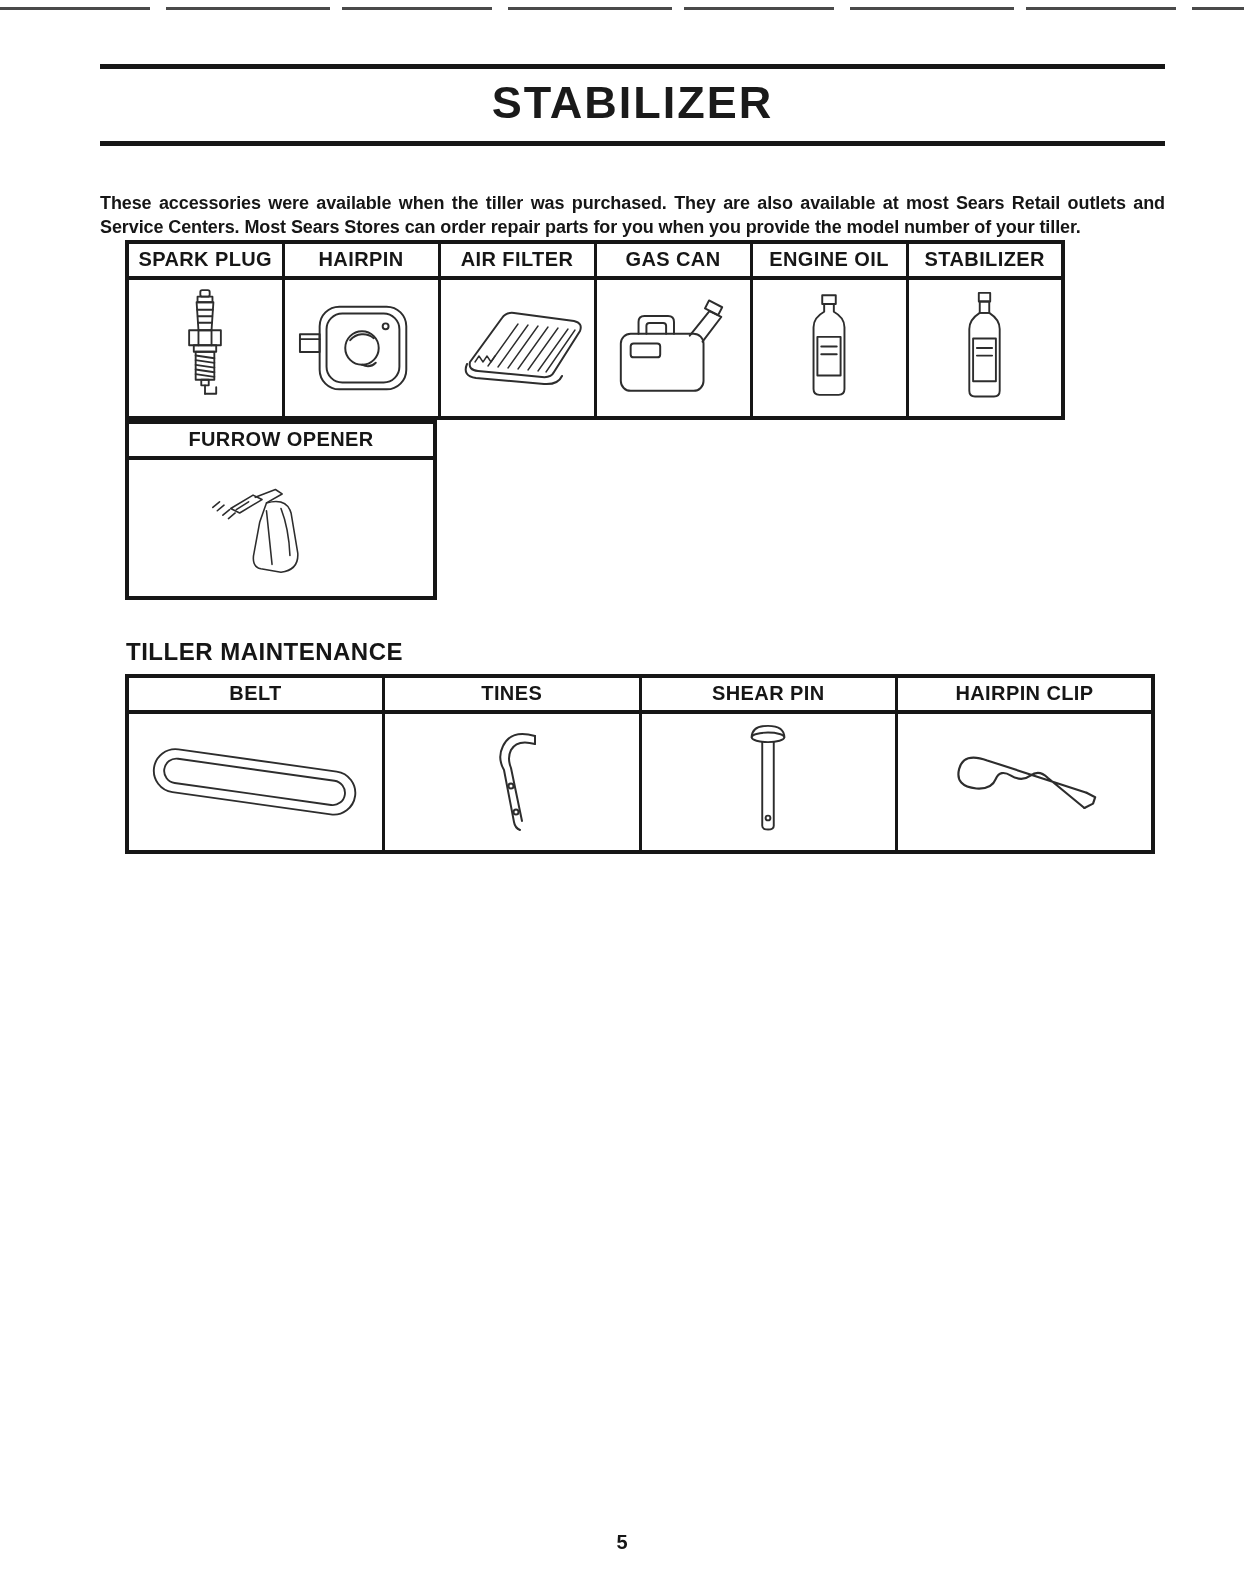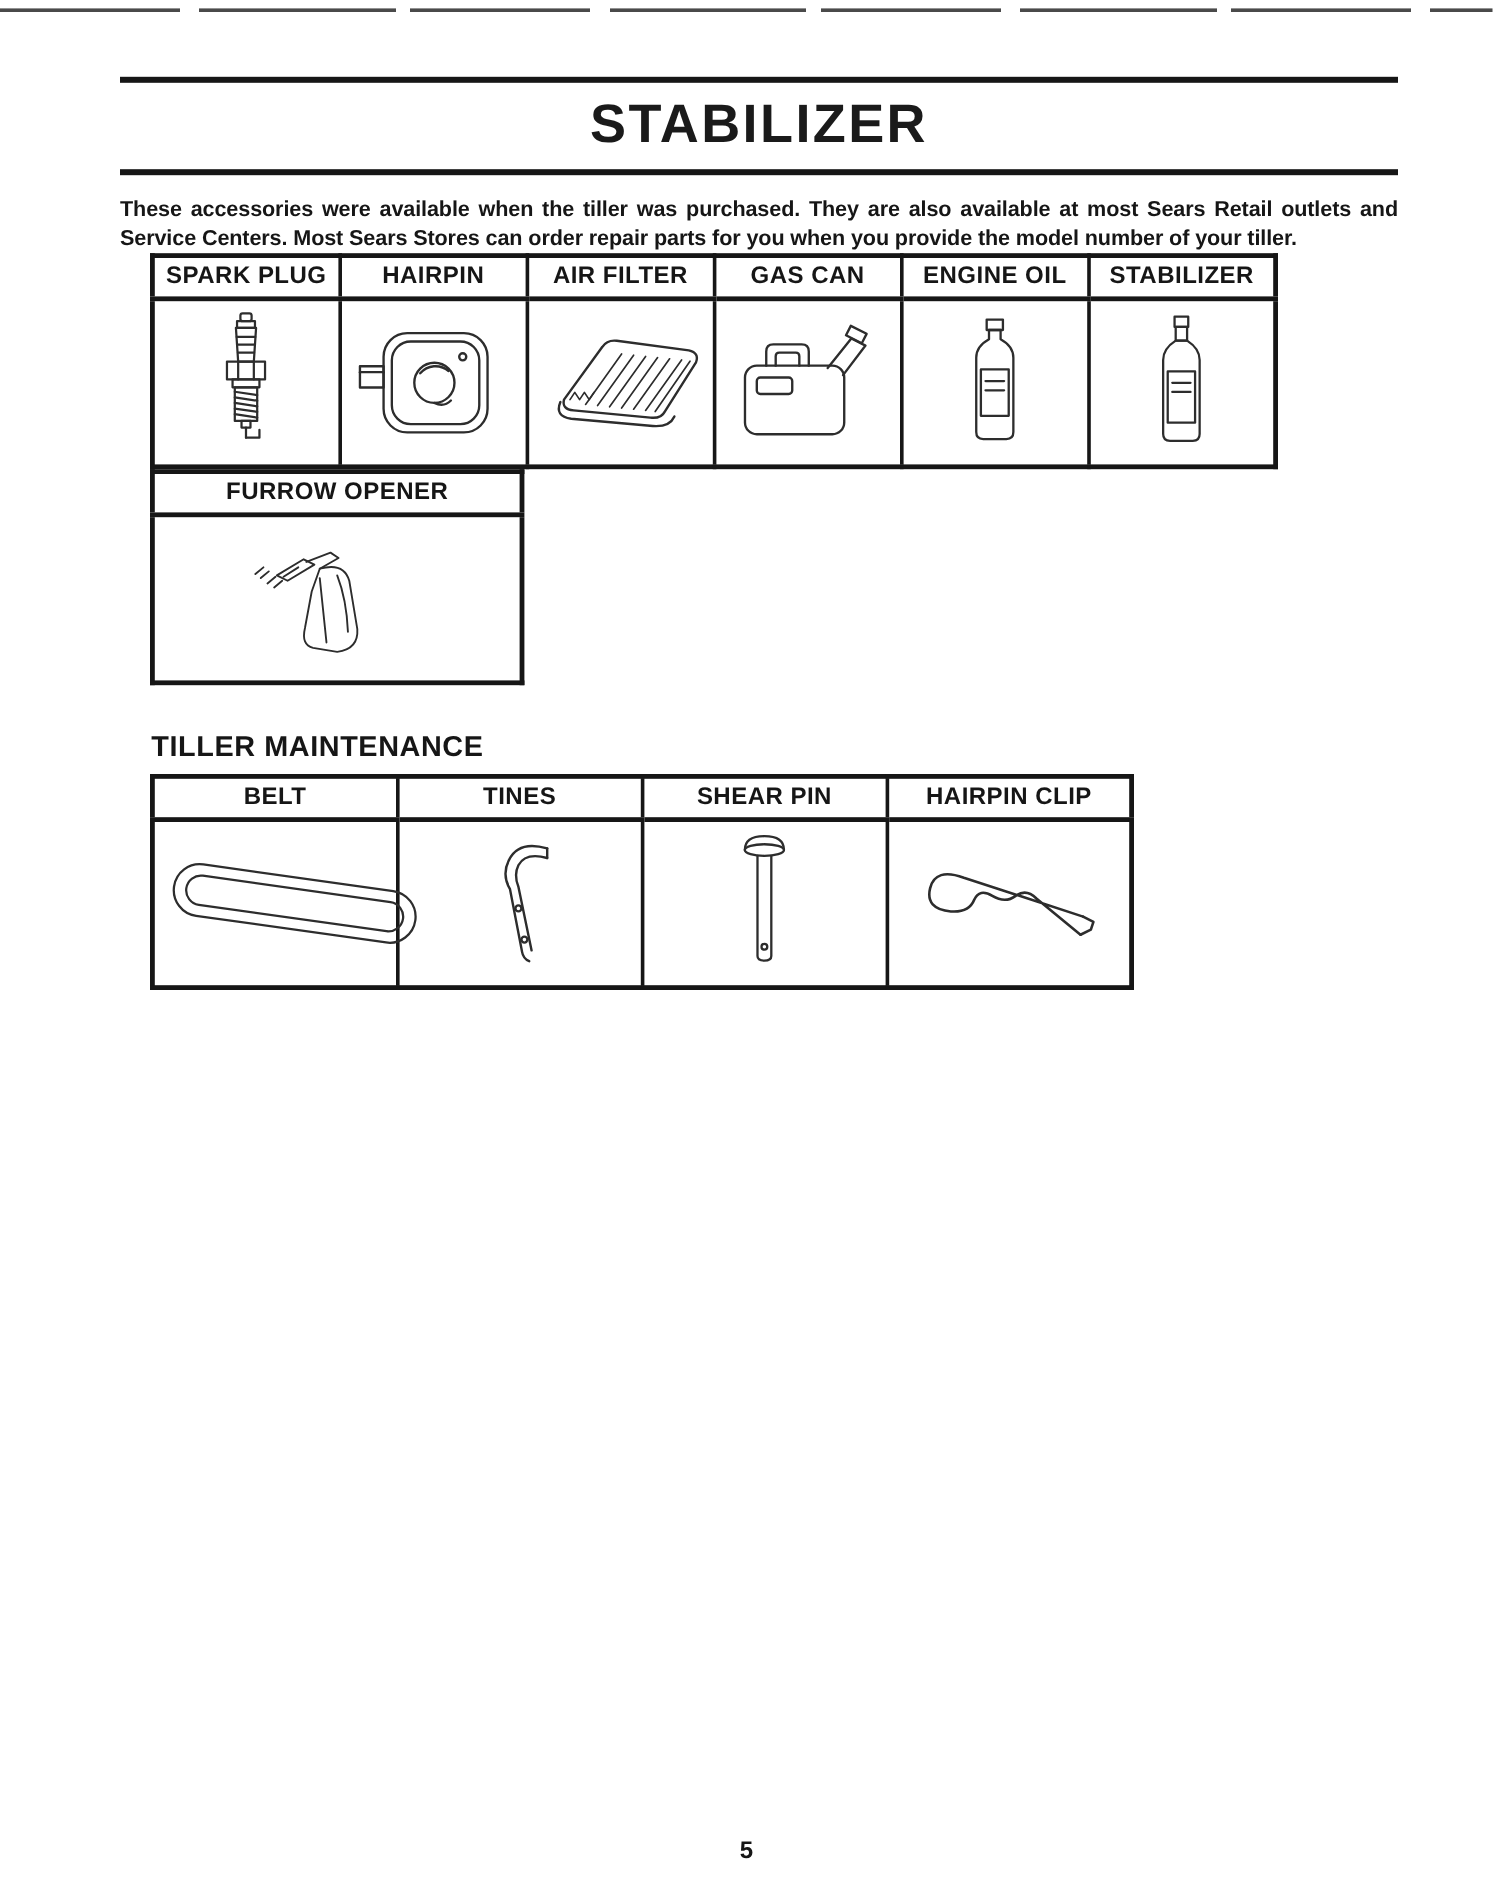--- a/index.html
+++ b/index.html
@@ -31,21 +31,21 @@
   }
   .doc-title {
     text-align:center;
     font-size:45px;
     font-weight:bold;
     letter-spacing:2px;
     padding:8px 0 12px 0;
     color:#1a1a1a;
   }
   .intro {
-    margin-top:16px;
+    margin-top:45px;
     font-size:18px;
     font-weight:bold;
     line-height:1.36;
     text-align:justify;
     letter-spacing:-0.1px;
     color:#161616;
   }
   .section-heading {
     font-size:24px;
     font-weight:bold;
@@ -71,21 +71,21 @@
     color:#161616;
   }
   table.acc-table td {
     border:3px solid #161616;
     height:140px;
     text-align:center;
     vertical-align:middle;
   }
   .engine-table { width:940px; }
   .performance-table { width:312px; }
-  .maintenance-table { width:820px; }
+  .maintenance-table { width:1030px; }
   .illus { display:inline-block; vertical-align:middle; }
   .page-number {
     position:absolute;
     bottom:30px; left:0;
     width:100%;
     text-align:center;
     font-size:20px;
     font-weight:bold;
     color:#161616;
   }

